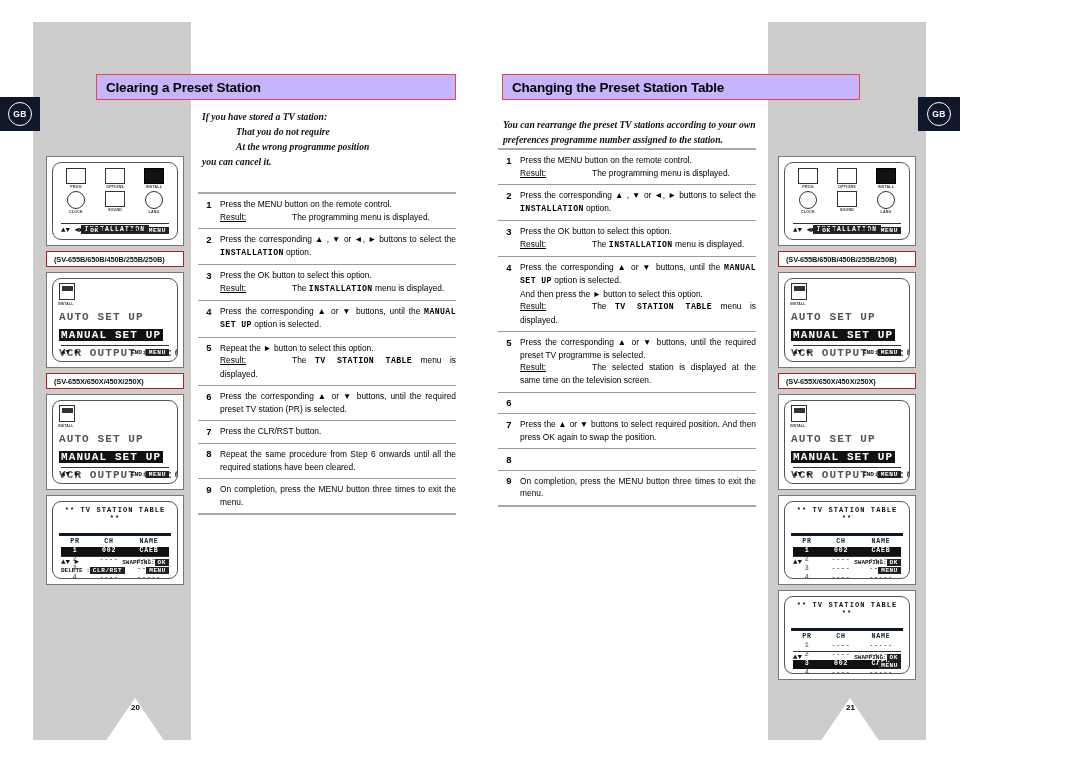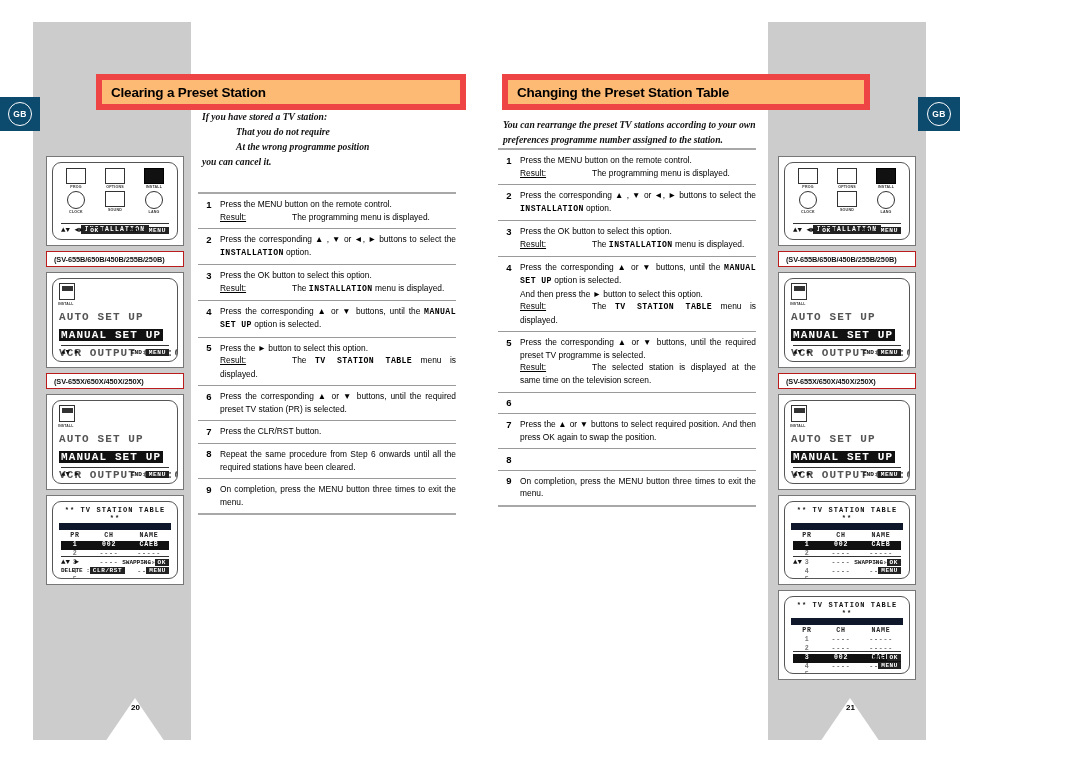--- a/index.html
+++ b/index.html
@@ -7,33 +7,33 @@
     width:1080px;height:763px;background:#ffffff;
     font-family:"Liberation Sans",sans-serif;
     -webkit-font-smoothing:none;
     position:relative;overflow:hidden;
   }
   .page{position:absolute;inset:0;}
 
   
   .grey-strip{position:absolute;background:#cccccc;}
   .gb-badge{
-    position:absolute;background:#0c4a6e;display:flex;
+    position:absolute;background:#0f172a;display:flex;
     align-items:center;justify-content:center;
   }
   .gb-badge .ring{
     width:22px;height:22px;border-radius:50%;
     border:1.5px solid #fff;color:#fff;
     font-size:8.5px;font-weight:bold;letter-spacing:.5px;
     display:flex;align-items:center;justify-content:center;
     font-family:"Liberation Sans",sans-serif;
   }
 
   .sec-title-box{
-    position:absolute;border:6px solid #ef4444;background:#fdba74;
+    position:absolute;border:1px solid #ef4444;background:#c4b5fd;
     height:24px;display:flex;align-items:center;
   }
   .sec-title{
     font-size:13.5px;font-weight:bold;color:#000;
     padding-left:9px;letter-spacing:-0.2px;
     font-family:"Liberation Sans",sans-serif;
   }
 
   
   .intro{position:absolute;font-family:"Liberation Serif",serif;
@@ -116,21 +116,21 @@
     font-family:"Liberation Mono",monospace;font-weight:bold;
     font-size:11px;letter-spacing:1.1px;color:#555;
     margin:1.5px 0 0 6px;white-space:nowrap;
   }
   .menu-line.hl{background:#111;color:#fff;display:inline-block;padding:0 2px;}
 
   
   .tbl-title{
     text-align:center;font-family:"Liberation Mono",monospace;
     font-weight:bold;font-size:7px;letter-spacing:1.1px;color:#111;
-    border-bottom:7px solid #0f172a;padding-bottom:1px;margin:4px 6px 2px 6px;
+    border-bottom:3px solid #0f172a;padding-bottom:11px;margin:4px 6px 2px 6px;
   }
   .tbl{margin:0 8px;font-family:"Liberation Mono",monospace;
     font-weight:bold;font-size:6.6px;letter-spacing:.8px;}
   .tr{display:flex;color:#777;line-height:1.35;}
   .tr.head{color:#222;}
   .tr.hl{background:#111;color:#fff;}
   .tc{flex:1;text-align:center;}
   .tc.pr{flex:0 0 26%;}
   .tbl-foot{
     position:absolute;left:8px;right:8px;bottom:4px;
@@ -201,21 +201,21 @@
       <div class="step">
         <div class="step-num">4</div>
         <div class="step-body">
           <span class="l">Press the corresponding ▲ or ▼ buttons, until the  <span class="mono">MANUAL SET UP</span> option is selected.</span>
         </div>
       </div>
       <div class="rule"></div>
       <div class="step">
         <div class="step-num">5</div>
         <div class="step-body">
-          <span class="l">Press the ► button to select this option.</span>
+          <span class="l">Repeat the ► button to select this option.</span>
           <span class="res"><u>Result:</u><span class="rt"></span>The <span class="mono">TV STATION TABLE</span> menu is displayed.</span>
         </div>
       </div>
       <div class="rule"></div>
       <div class="step">
         <div class="step-num">6</div>
         <div class="step-body">
           <span class="l">Press the corresponding ▲ or ▼ buttons, until the required preset TV station (PR) is selected.</span>
         </div>
       </div>

